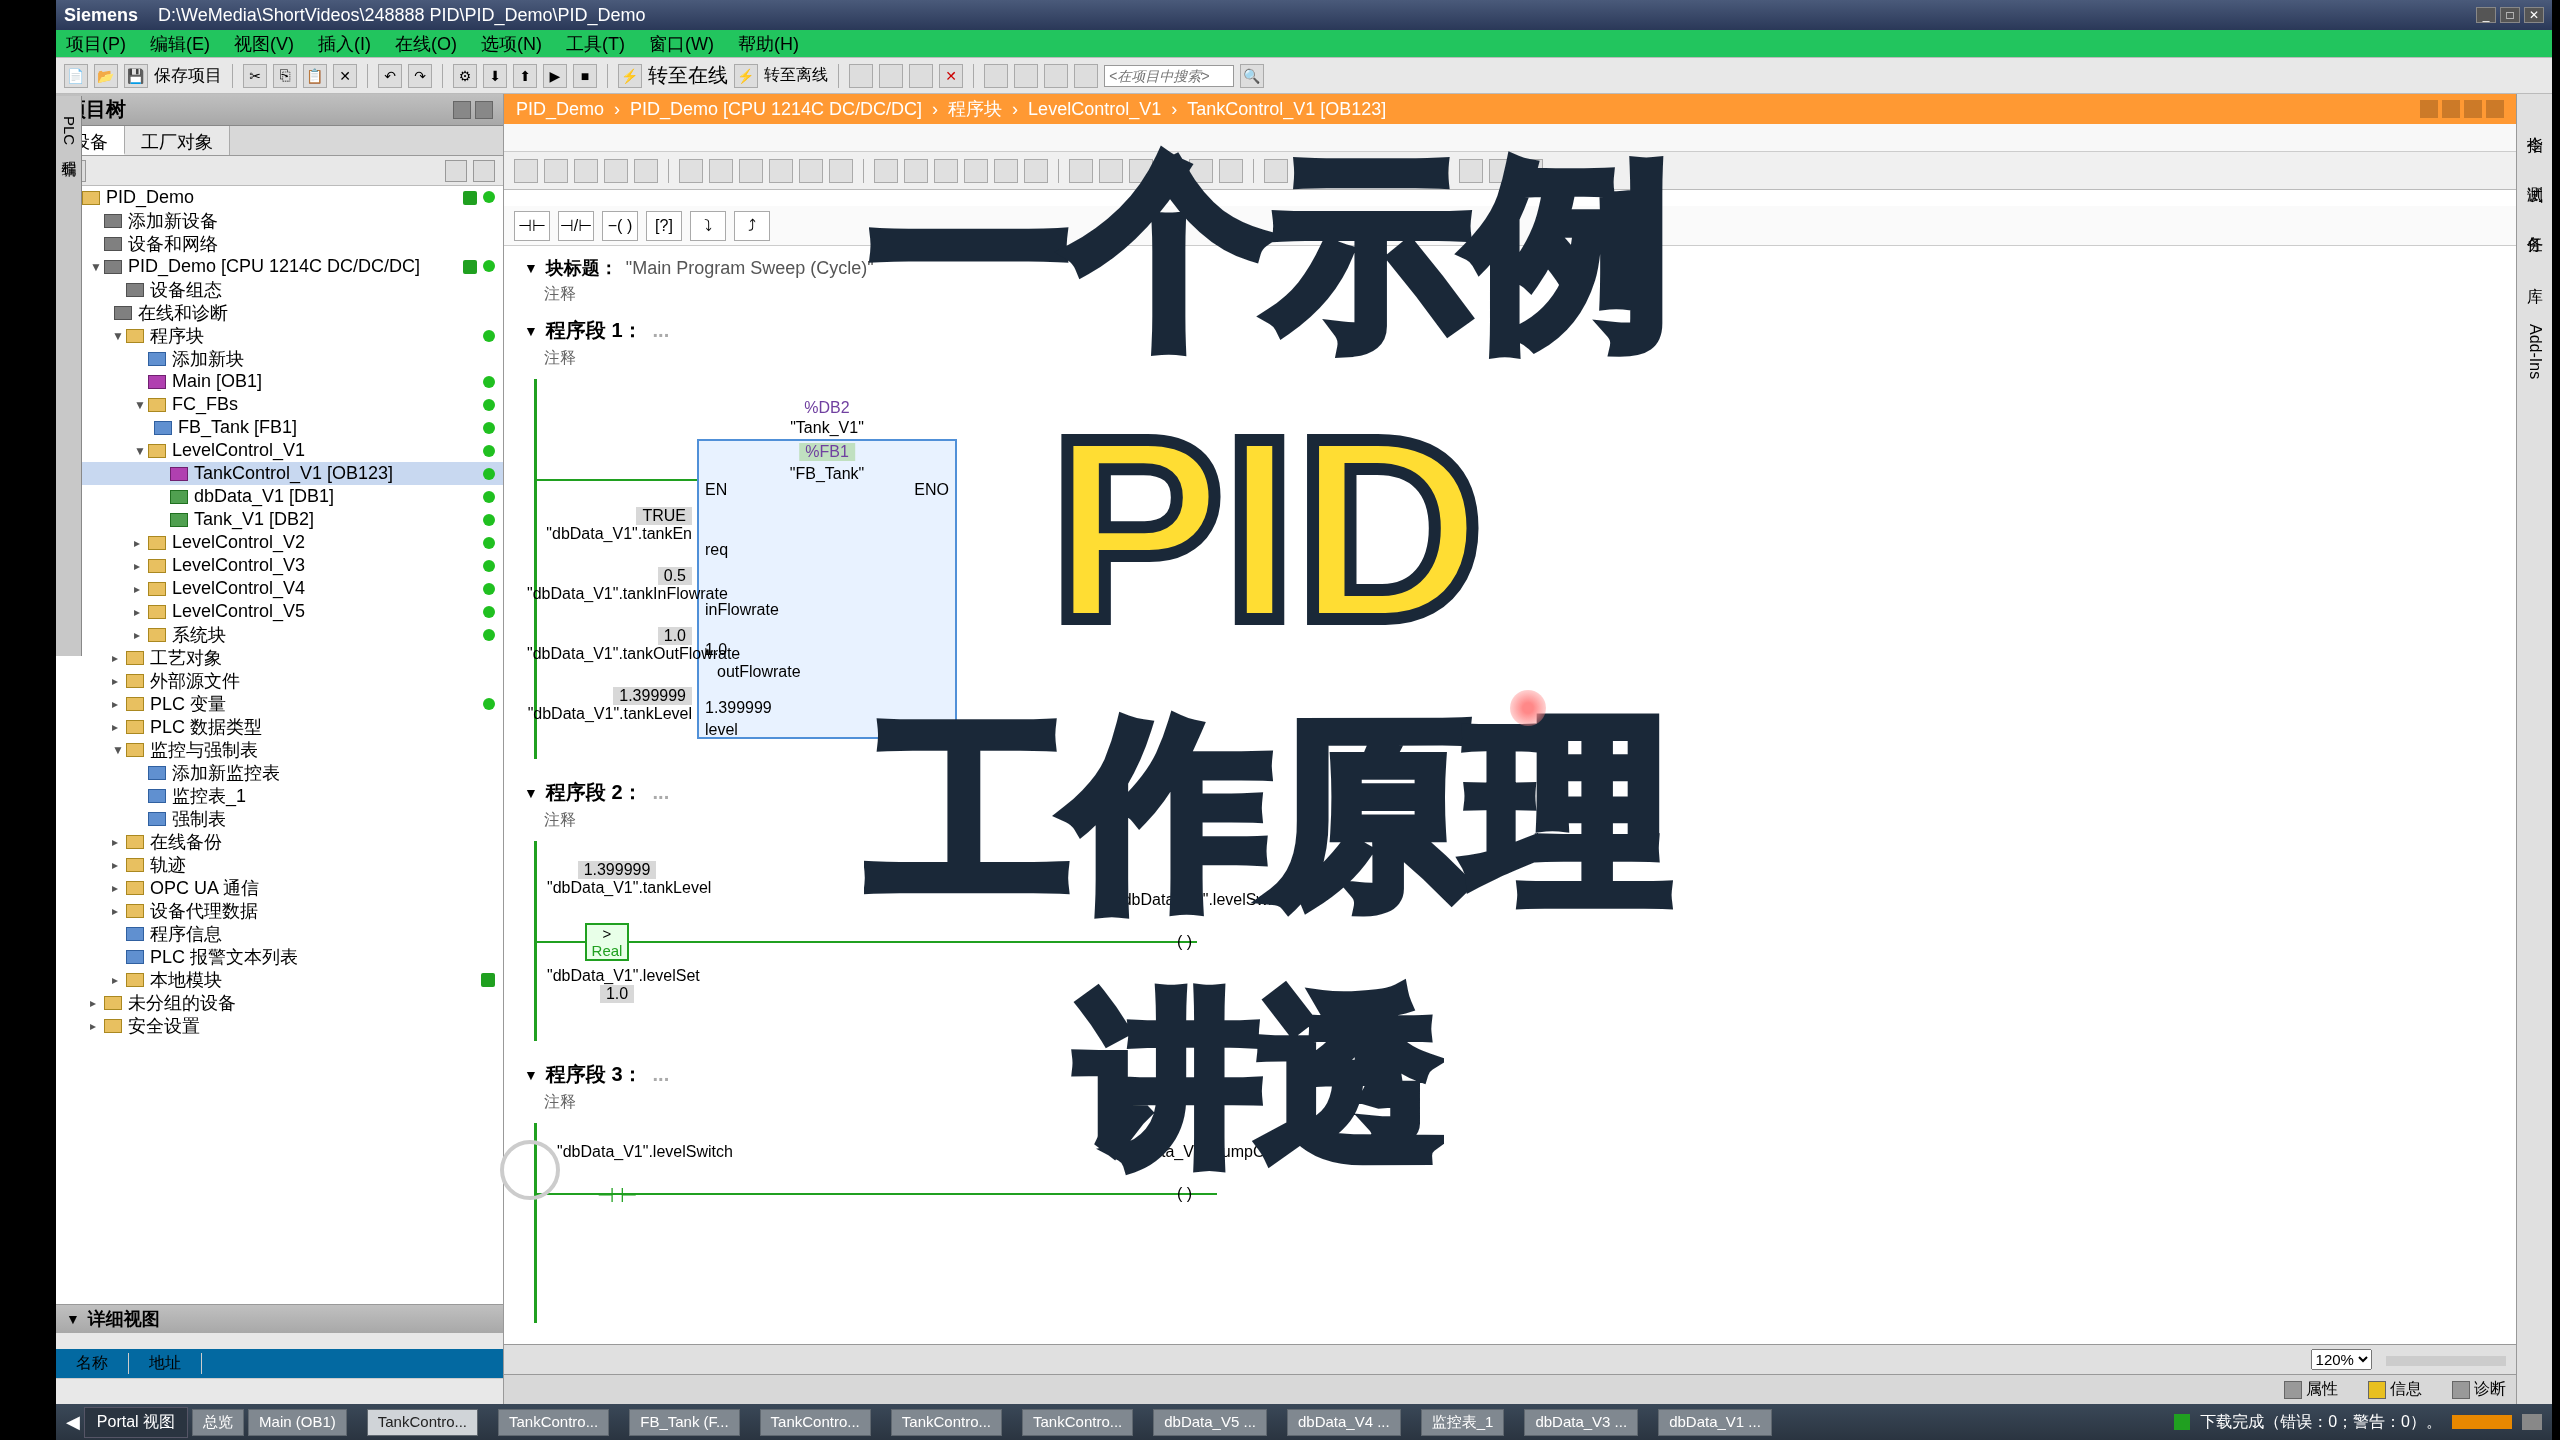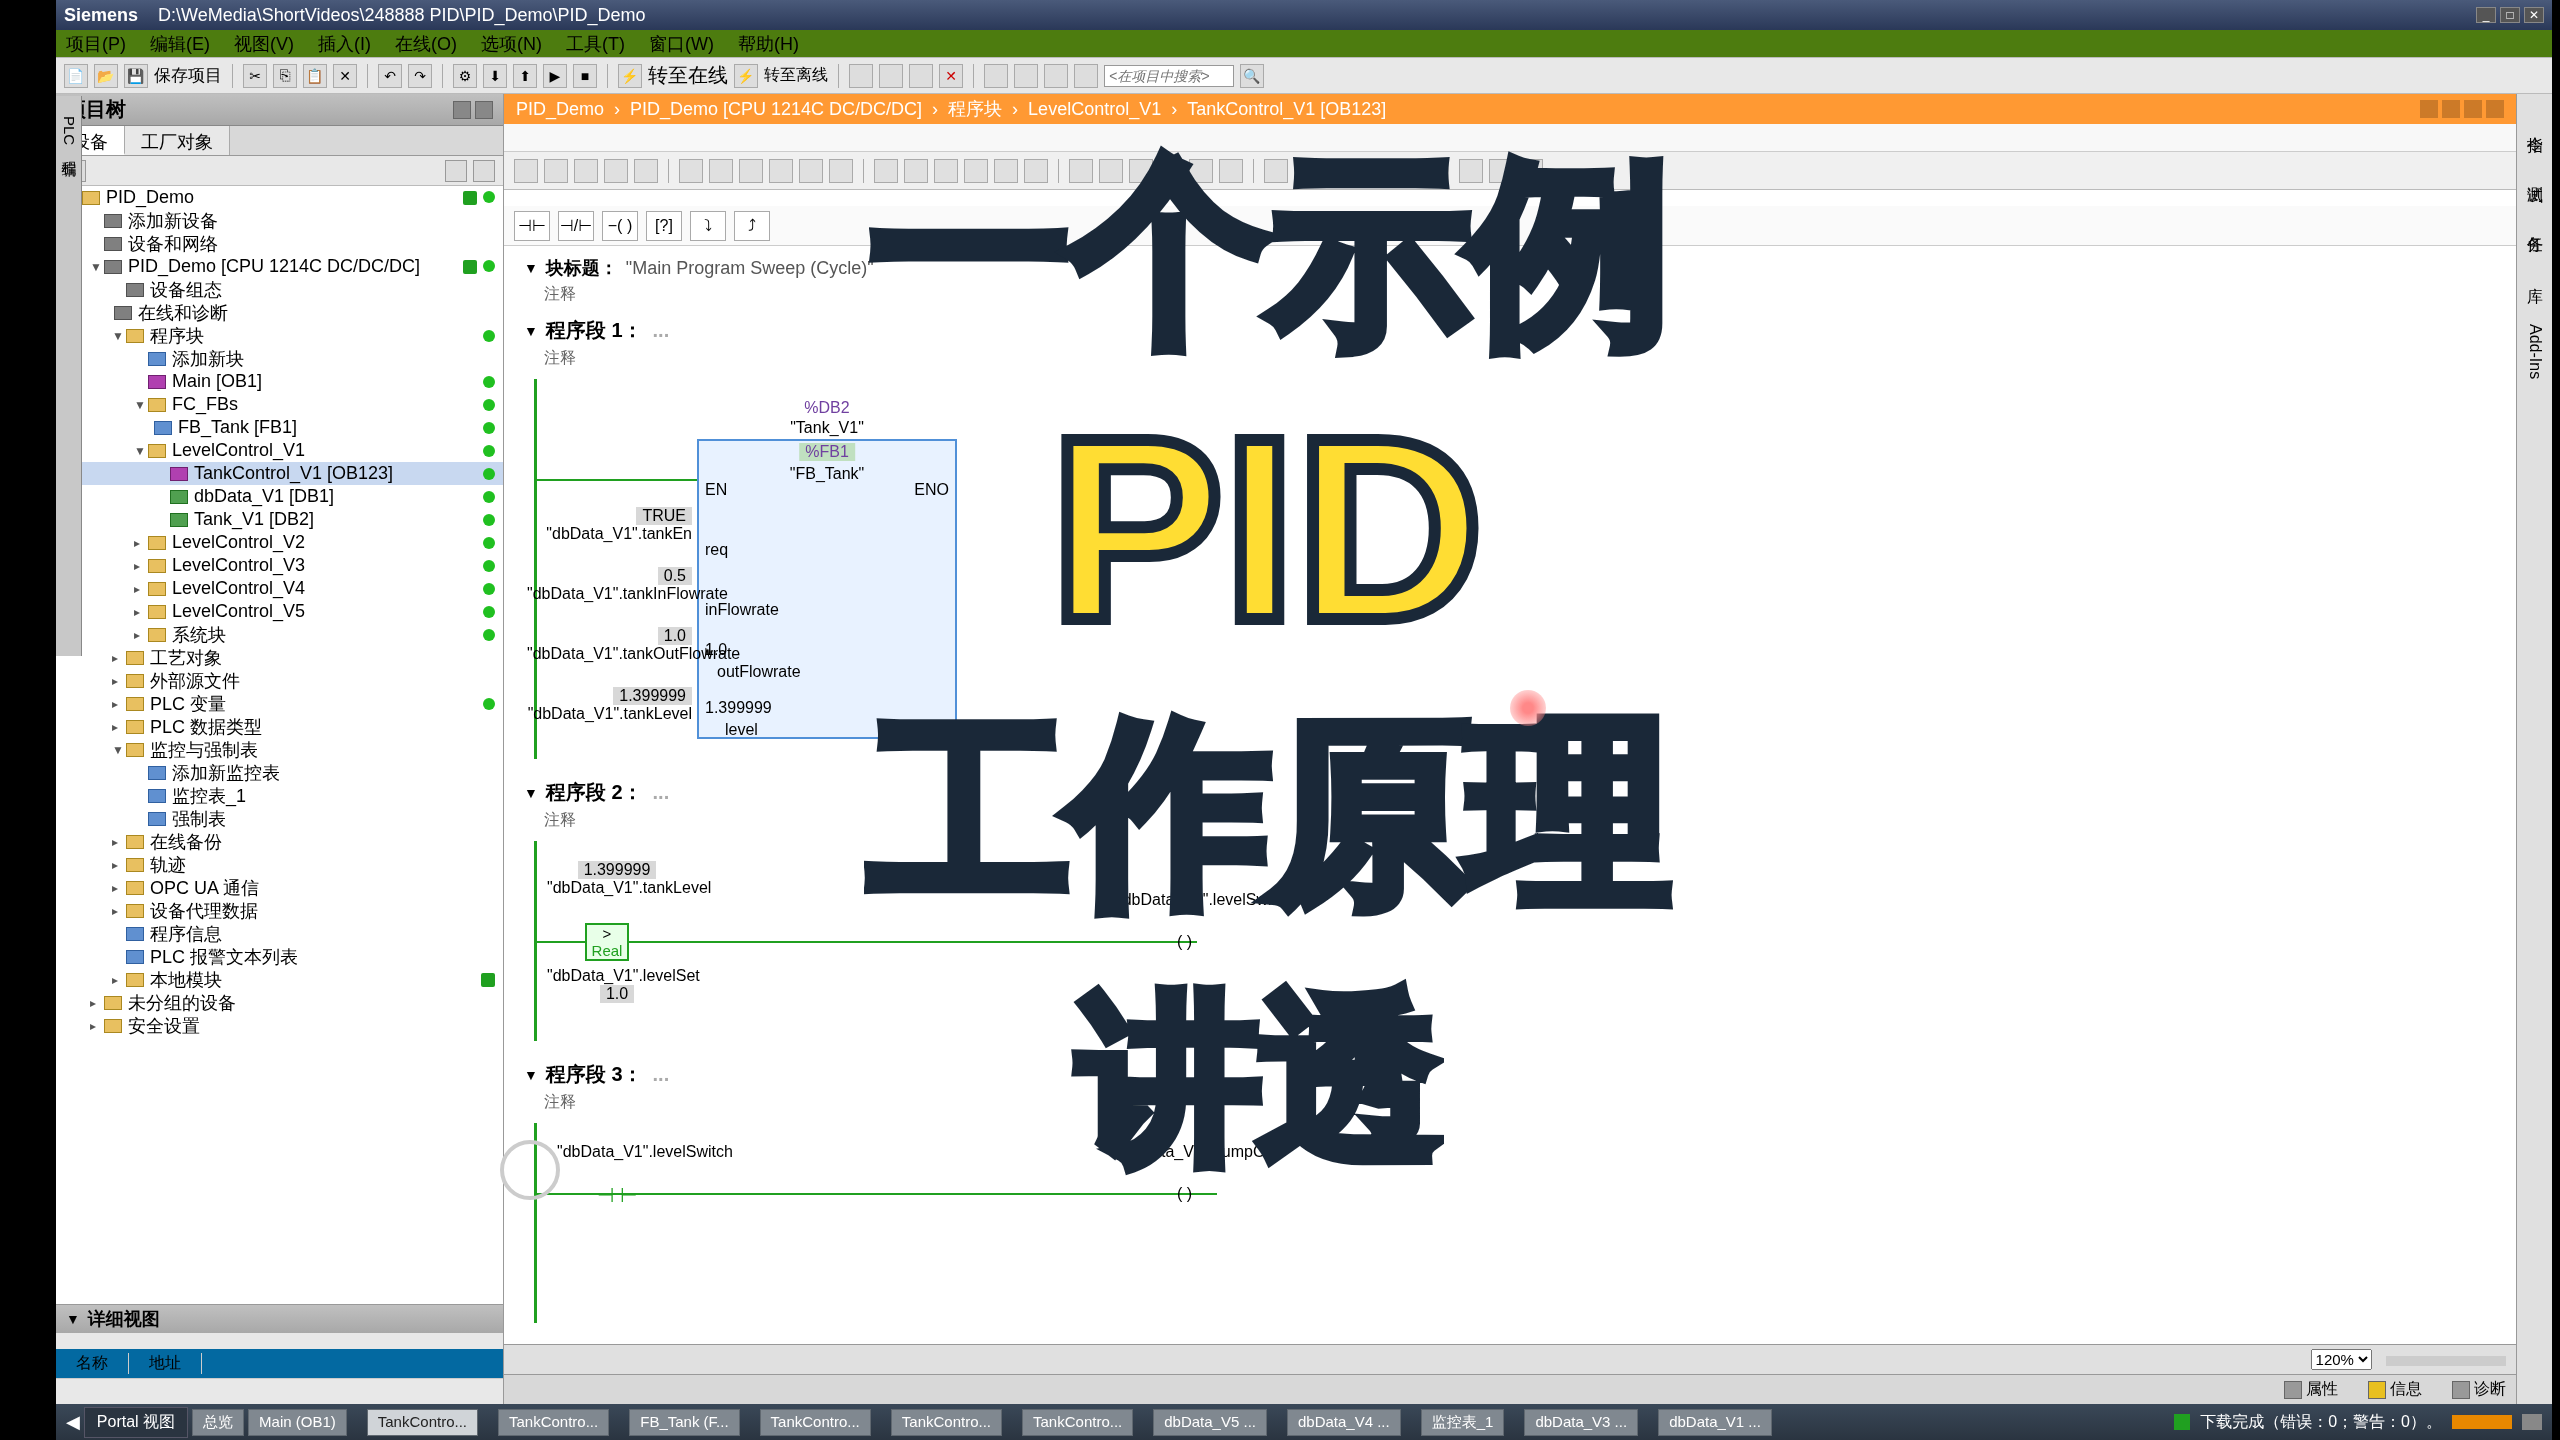--- a/index.html
+++ b/index.html
@@ -2,21 +2,21 @@
 <html><head>
 <meta charset="utf-8">
 <style>
 * { margin: 0; padding: 0; box-sizing: border-box; font-family: "Microsoft YaHei", Arial, sans-serif; }
 body { background: #000; width: 2560px; height: 1440px; overflow: hidden; }
 .app-window { position: absolute; left: 56px; top: 0; width: 2496px; height: 1440px; background: #e8e8e8; display: flex; flex-direction: column; }
 .title-bar { background: linear-gradient(#4a5a7a, #2a3858); height: 30px; display: flex; align-items: center; color: #fff; font-size: 18px; padding: 0 8px; }
 .title-bar .siemens-logo { font-weight: bold; margin-right: 20px; }
 .title-bar .win-controls { margin-left: auto; display: flex; gap: 4px; }
 .title-bar .win-controls span { width: 20px; height: 16px; background: #555; border: 1px solid #888; font-size: 12px; text-align: center; line-height: 14px; }
-.menu-bar { background: #4d7c0f; height: 28px; display: flex; align-items: center; font-size: 18px; gap: 24px; padding: 0 10px; border-bottom: 1px solid #bbb; }
+.menu-bar { background: #22c55e; height: 28px; display: flex; align-items: center; font-size: 18px; gap: 24px; padding: 0 10px; border-bottom: 1px solid #bbb; }
 .toolbar-main { background: #e8e8e8; height: 36px; display: flex; align-items: center; padding: 0 8px; gap: 6px; border-bottom: 1px solid #bbb; }
 .toolbar-main .tb-icon { width: 24px; height: 24px; background: #ddd; border: 1px solid #aaa; display: inline-flex; align-items: center; justify-content: center; font-size: 14px; }
 .toolbar-main .tb-sep { width: 1px; height: 24px; background: #aaa; margin: 0 4px; }
 .toolbar-main .search-box { width: 130px; height: 22px; border: 1px solid #999; font-size: 14px; padding: 0 4px; color: #888; font-style: italic; }
 .tia-badge { margin-left: auto; text-align: right; padding-right: 20px; }
 .tia-badge .line1 { font-size: 20px; color: #333; font-weight: bold; }
 .tia-badge .line2 { font-size: 24px; color: #555; letter-spacing: 4px; }
 .content-area { flex: 1; display: flex; min-height: 0; }
 .left-panel { width: 448px; display: flex; flex-direction: column; border-right: 1px solid #999; }
 .panel-header { background: linear-gradient(#c0c0c0, #a8a8a8); height: 32px; display: flex; align-items: center; padding: 0 10px; font-size: 20px; font-weight: bold; border-bottom: 1px solid #888; }
@@ -522,21 +522,21 @@
               <div class="fb-label" style="top:-42px;color:#7040a0;">%DB2</div>
               <div class="fb-label" style="top:-22px;">"Tank_V1"</div>
               <div class="fb-label" style="top:2px;color:#7040a0;background:#c0e0c0;padding:0 6px;">%FB1</div>
               <div class="fb-label" style="top:24px;">"FB_Tank"</div>
               <span class="fb-pin" style="left:6px;top:40px;">EN</span>
               <span class="fb-pin" style="right:6px;top:40px;">ENO</span>
               <span class="fb-pin" style="left:6px;top:100px;">req</span>
               <span class="fb-pin" style="left:6px;top:160px;">inFlowrate</span>
               <span class="fb-pin" style="left:6px;top:200px;color:#555;">▸</span>
               <span class="fb-pin" style="left:18px;top:222px;">outFlowrate</span>
-              <span class="fb-pin" style="left:26px;top:280px;">level</span>
+              <span class="fb-pin" style="left:6px;top:280px;">level</span>
               <span class="fb-pin" style="left:6px;top:200px;">1.0</span>
               <span class="fb-pin" style="left:6px;top:258px;">1.399999</span>
             </div>
 
             <div class="fb-input-val" style="left:-10px;top:128px;width:165px;">
               <span class="val-box">TRUE</span><br>
               <span>"dbData_V1".tankEn</span>
             </div>
             <div class="fb-input-val" style="left:-10px;top:188px;width:165px;">
               <span class="val-box">0.5</span><br>

